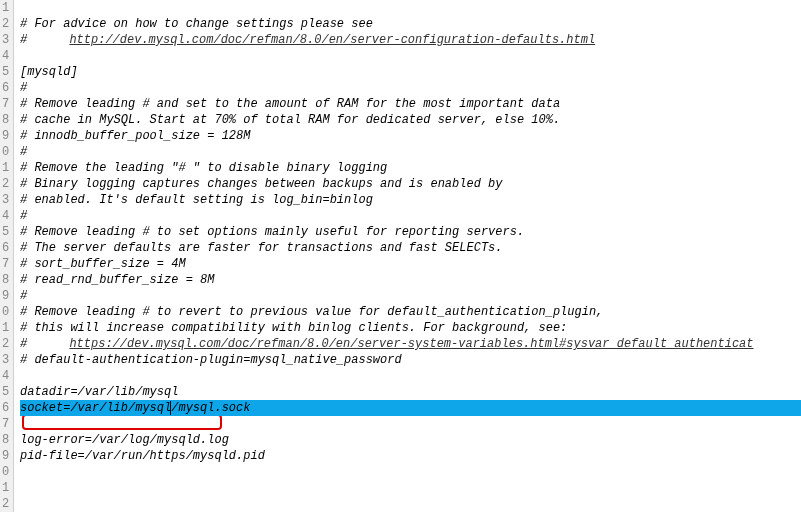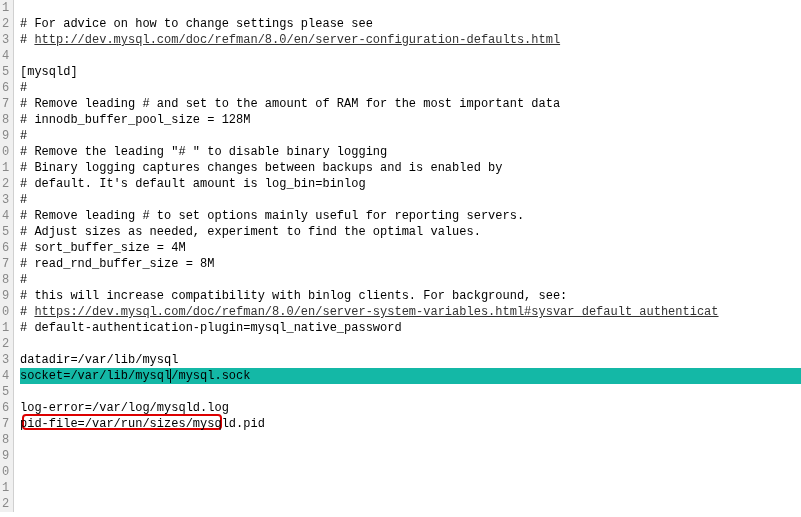--- a/index.html
+++ b/index.html
@@ -29,27 +29,29 @@
   line-height: 16px;
 }
 .code-area {
   flex: 1;
   padding-left: 6px;
   position: relative;
 }
 .code-area div {
   position: relative;
   white-space: pre;
+  font-style: italic;
 }
 .hl-line {
-  background: #14b8a6;
+  background: #0ea5e9;
 }
 a.cfg-link {
   color: #333;
   text-decoration: underline;
+  margin-left: 35px;
 }
 .red-box {
   position: absolute;
   border: 2px solid #d00;
   border-radius: 4px;
   left: 2px;
   top: 414px;
   width: 200px;
   height: 36px;
   pointer-events: none;
@@ -102,35 +104,37 @@
       <div>2</div>
     </div>
   <div class="code-area" id="code">
     <div class="red-box"></div>
   <div><span># For advice on how to change settings please see</span></div>
       <div><span># </span><a class="cfg-link">http://dev.mysql.com/doc/refman/8.0/en/server-configuration-defaults.html</a></div>
       <div><span></span></div>
       <div><span>[mysqld]</span></div>
       <div><span>#</span></div>
       <div><span># Remove leading # and set to the amount of RAM for the most important data</span></div>
+      <div><span># cache in MySQL. Start at 70% of total RAM for dedicated server, else 10%.</span></div>
       <div><span># innodb_buffer_pool_size = 128M</span></div>
       <div><span>#</span></div>
       <div><span># Remove the leading "# " to disable binary logging</span></div>
       <div><span># Binary logging captures changes between backups and is enabled by</span></div>
-      <div><span># default. It's default amount is log_bin=binlog</span></div>
+      <div><span># enabled. It's default setting is log_bin=binlog</span></div>
       <div><span>#</span></div>
       <div><span># Remove leading # to set options mainly useful for reporting servers.</span></div>
-      <div><span># Adjust sizes as needed, experiment to find the optimal values.</span></div>
+      <div><span># The server defaults are faster for transactions and fast SELECTs.</span></div>
       <div><span># sort_buffer_size = 4M</span></div>
       <div><span># read_rnd_buffer_size = 8M</span></div>
       <div><span>#</span></div>
+      <div><span># Remove leading # to revert to previous value for default_authentication_plugin,</span></div>
       <div><span># this will increase compatibility with binlog clients. For background, see:</span></div>
       <div><span># </span><a class="cfg-link">https://dev.mysql.com/doc/refman/8.0/en/server-system-variables.html#sysvar_default_authenticat</a></div>
       <div><span># default-authentication-plugin=mysql_native_password</span></div>
       <div><span></span></div>
       <div><span>datadir=/var/lib/mysql</span></div>
       <div class="hl-line"><span>socket=/var/lib/mysql</span><span class="caret"></span><span>/mysql.sock</span></div>
       <div><span></span></div>
       <div><span>log-error=/var/log/mysqld.log</span></div>
-      <div><span>pid-file=/var/run/sizes/mysqld.pid</span></div>
+      <div><span>pid-file=/var/run/https/mysqld.pid</span></div>
       <div><span></span></div>
     </div>
 </div>
 
 </body></html>

